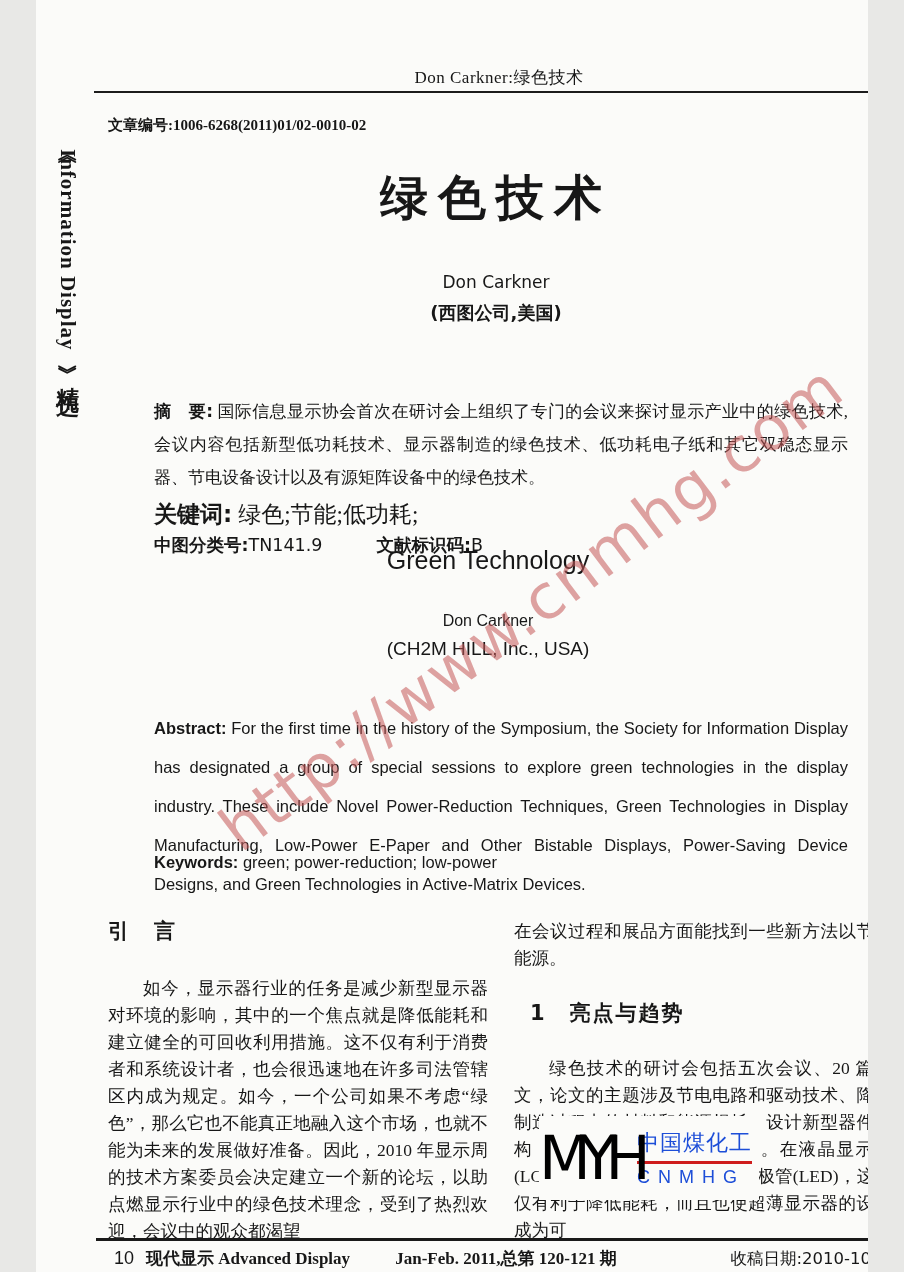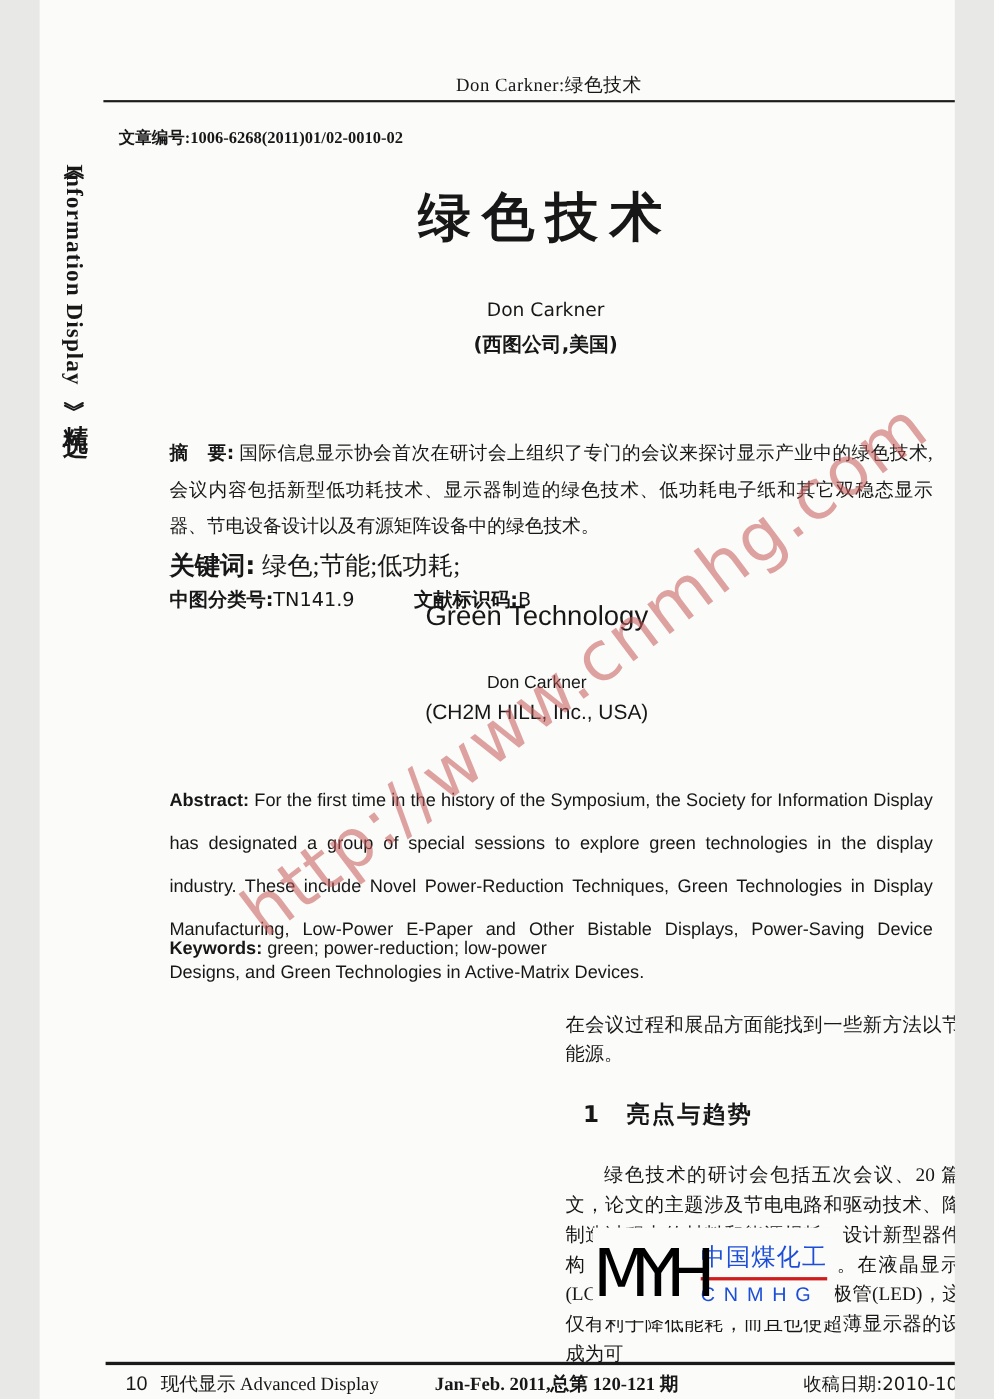--- a/index.html
+++ b/index.html
@@ -73,21 +73,21 @@
   .logo-en{font-size:18px;color:#1d4ed8;letter-spacing:8px;margin-top:3px;
            font-family:"Liberation Sans",sans-serif;}
 
   .foot-rule{position:absolute;top:1238px;left:60px;width:800px;height:3px;background:#1a1a1a;}
   .footer{position:absolute;top:1247px;left:60px;width:802px;display:flex;
           align-items:baseline;font-size:17px;}
   .footer .f-left{flex:1;display:flex;gap:12px;align-items:baseline;padding-left:18px;}
   .footer .f-center{flex:1;text-align:center;font-weight:bold;white-space:nowrap;}
   .footer .f-right{flex:1;text-align:right;font-family:"DejaVu Sans",sans-serif;font-size:16.5px;}
   .footer .pgnum{font-family:"Liberation Sans",sans-serif;font-size:18px;}
-  .footer .jrn{font-weight:normal;}
+  .footer .jrn{font-weight:bold;}
 </style>
 </head>
 <body>
 
 <div class="page">
 
   <div class="running-head">Don Carkner:绿色技术</div>
   <div class="head-rule"></div>
 
   <div class="article-no">文章编号:1006-6268(2011)01/02-0010-02</div>
@@ -107,20 +107,24 @@
   <p class="clc-line"><span class="lbl">中图分类号:</span><span>TN141.9</span><span class="gap"></span><span class="lbl">文献标识码:</span><span>B</span></p>
 
   <div class="title-en">Green Technology</div>
   <div class="author-en">Don Carkner</div>
   <div class="affil-en">(CH2M HILL, Inc., USA)</div>
 
   <p class="abs-en"><span class="lbl">Abstract:</span><span> For the first time in the history of the Symposium, the Society for Information Display has designated a group of special sessions to explore green technologies in the display industry. These include Novel Power-Reduction Techniques, Green Technologies in Display Manufacturing, Low-Power E-Paper and Other Bistable Displays, Power-Saving Device Designs, and Green Technologies in Active-Matrix Devices.</span></p>
 
   <p class="kw-en"><span class="lbl">Keywords:</span><span> green; power-reduction; low-power</span></p>
 
+  <div class="col col-left">
+    <h3>引　言</h3>
+    <p class="ind">如今，显示器行业的任务是减少新型显示器对环境的影响，其中的一个焦点就是降低能耗和建立健全的可回收利用措施。这不仅有利于消费者和系统设计者，也会很迅速地在许多司法管辖区内成为规定。如今，一个公司如果不考虑“绿色”，那么它也不能真正地融入这个市场，也就不能为未来的发展做好准备。因此，2010 年显示周的技术方案委员会决定建立一个新的论坛，以助点燃显示行业中的绿色技术理念，受到了热烈欢迎，会议中的观众都渴望</p>
+  </div>
 
   <div class="col col-right">
     <p>在会议过程和展品方面能找到一些新方法以节约能源。</p>
     <h3>1　亮点与趋势</h3>
     <p class="ind">绿色技术的研讨会包括五次会议、20 篇论文，论文的主题涉及节电电路和驱动技术、降低制造过程中的材料和能源损耗、设计新型器件结构，得到更高的亮度和对比度。在液晶显示器(LCD)中，将背光源换成发光二极管(LED)，这不仅有利于降低能耗，而且也使超薄显示器的设计成为可</p>
   </div>
 
   <div class="watermark">http://www.cnmhg.com</div>
 
   <div class="logo">

